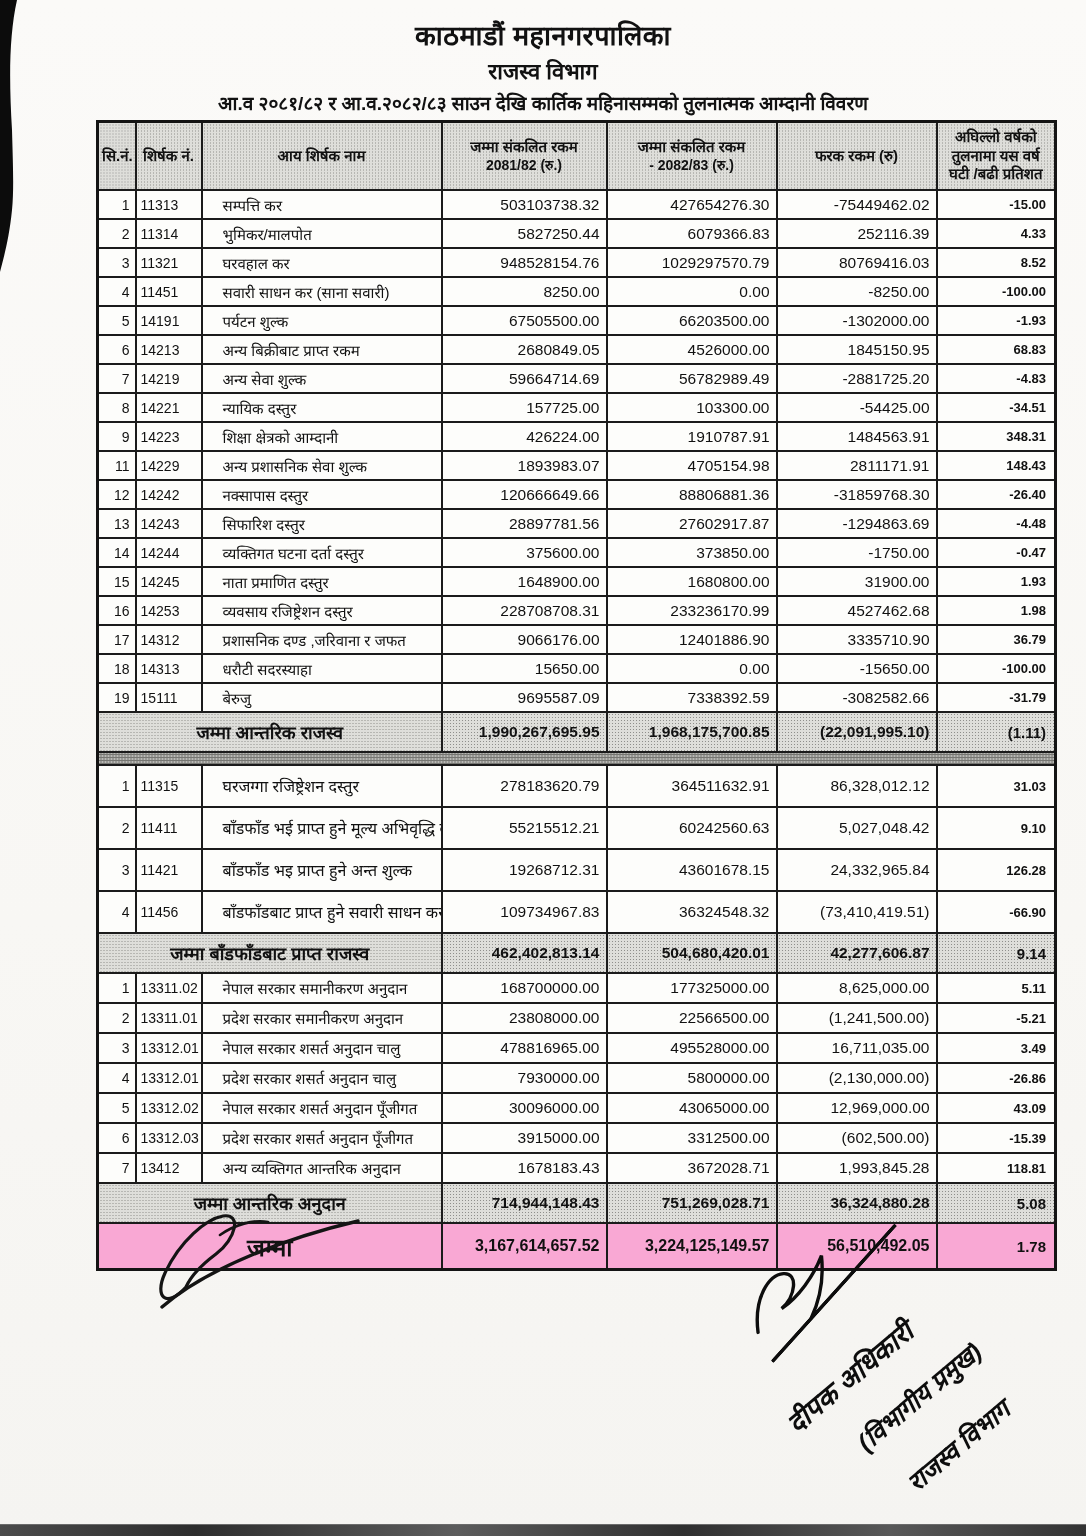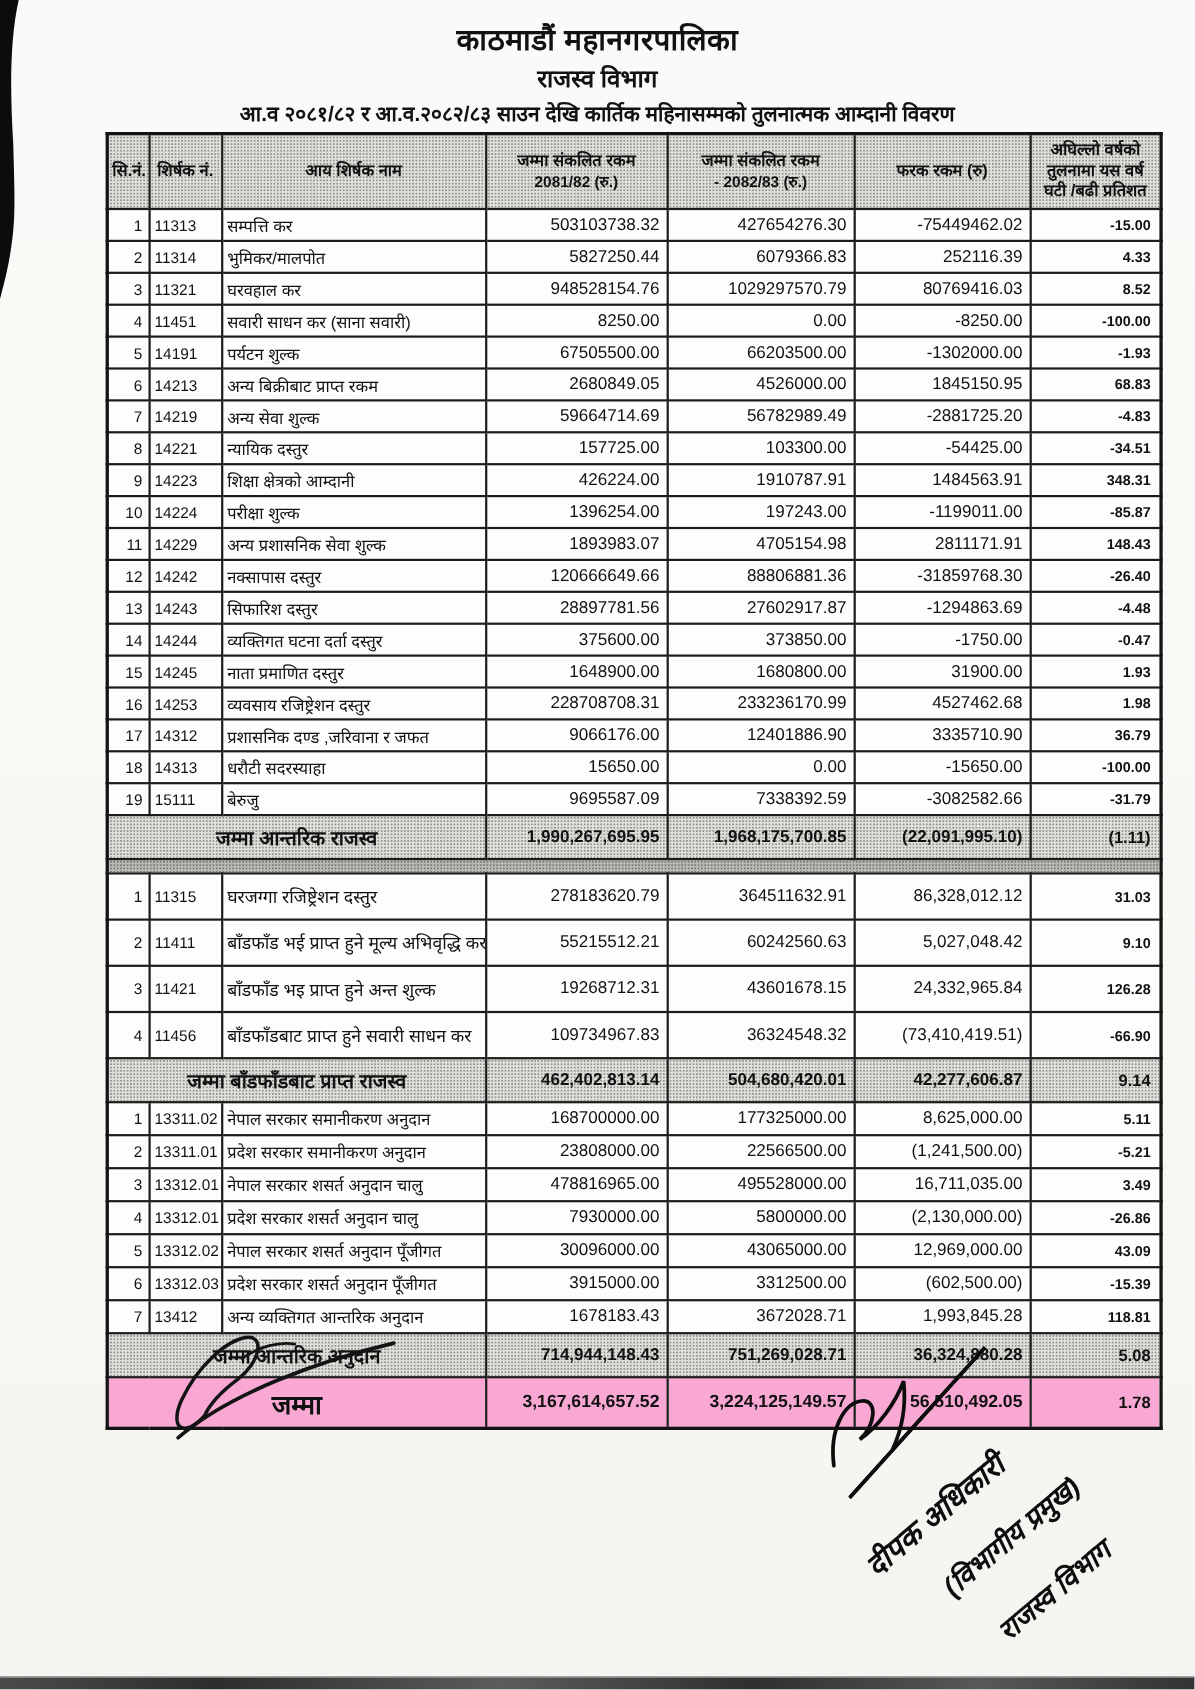--- a/index.html
+++ b/index.html
@@ -41,22 +41,22 @@
     white-space:normal;line-height:1.25;padding:2px 3px;
   }
   .shade{
     background-color:#dededa;
     background-image:radial-gradient(#8f8f8c 0.8px, rgba(0,0,0,0) 0.9px);
     background-size:3px 3px;
   }
   .hdr-sub{font-size:14px;font-weight:bold;}
 
   td.sn{ text-align:right;font-size:14px;padding-right:5px;}
-  td.code{text-align:right;font-size:14px;padding-right:23px;}
-  td.nm{ text-align:left; font-size:15px;padding-left:4px;}
+  td.code{text-align:center;font-size:14px;padding-right:23px;}
+  td.nm{ text-align:left; font-size:15px;padding-left:20px;}
   td.num{text-align:right;font-size:15.5px;padding-right:6px;}
   td.pct{text-align:right;font-size:13px;font-weight:bold;padding-right:8px;}
 
   tr.s0 td{height:27px;}
   tr.s1 td{height:40px;}
   tr.s1 td.nm{font-size:16px;}
   tr.s2 td{height:28px;}
 
   tr.subtotal td{height:38px;font-weight:bold;}
   tr.subtotal td.stlabel{text-align:center;font-size:18px;}
@@ -220,29 +220,20 @@
           <tr class="s0">
             <td class="sn">9</td>
             <td class="code">14223</td>
             <td class="nm">शिक्षा क्षेत्रको आम्दानी</td>
             <td class="num">426224.00</td>
             <td class="num">1910787.91</td>
             <td class="num">1484563.91</td>
             <td class="pct">348.31</td>
           </tr>
           <tr class="s0">
-            <td class="sn">10</td>
-            <td class="code">14224</td>
-            <td class="nm">परीक्षा शुल्क</td>
-            <td class="num">1396254.00</td>
-            <td class="num">197243.00</td>
-            <td class="num">-1199011.00</td>
-            <td class="pct">-85.87</td>
-          </tr>
-          <tr class="s0">
             <td class="sn">11</td>
             <td class="code">14229</td>
             <td class="nm">अन्य प्रशासनिक सेवा शुल्क</td>
             <td class="num">1893983.07</td>
             <td class="num">4705154.98</td>
             <td class="num">2811171.91</td>
             <td class="pct">148.43</td>
           </tr>
           <tr class="s0">
             <td class="sn">12</td>

